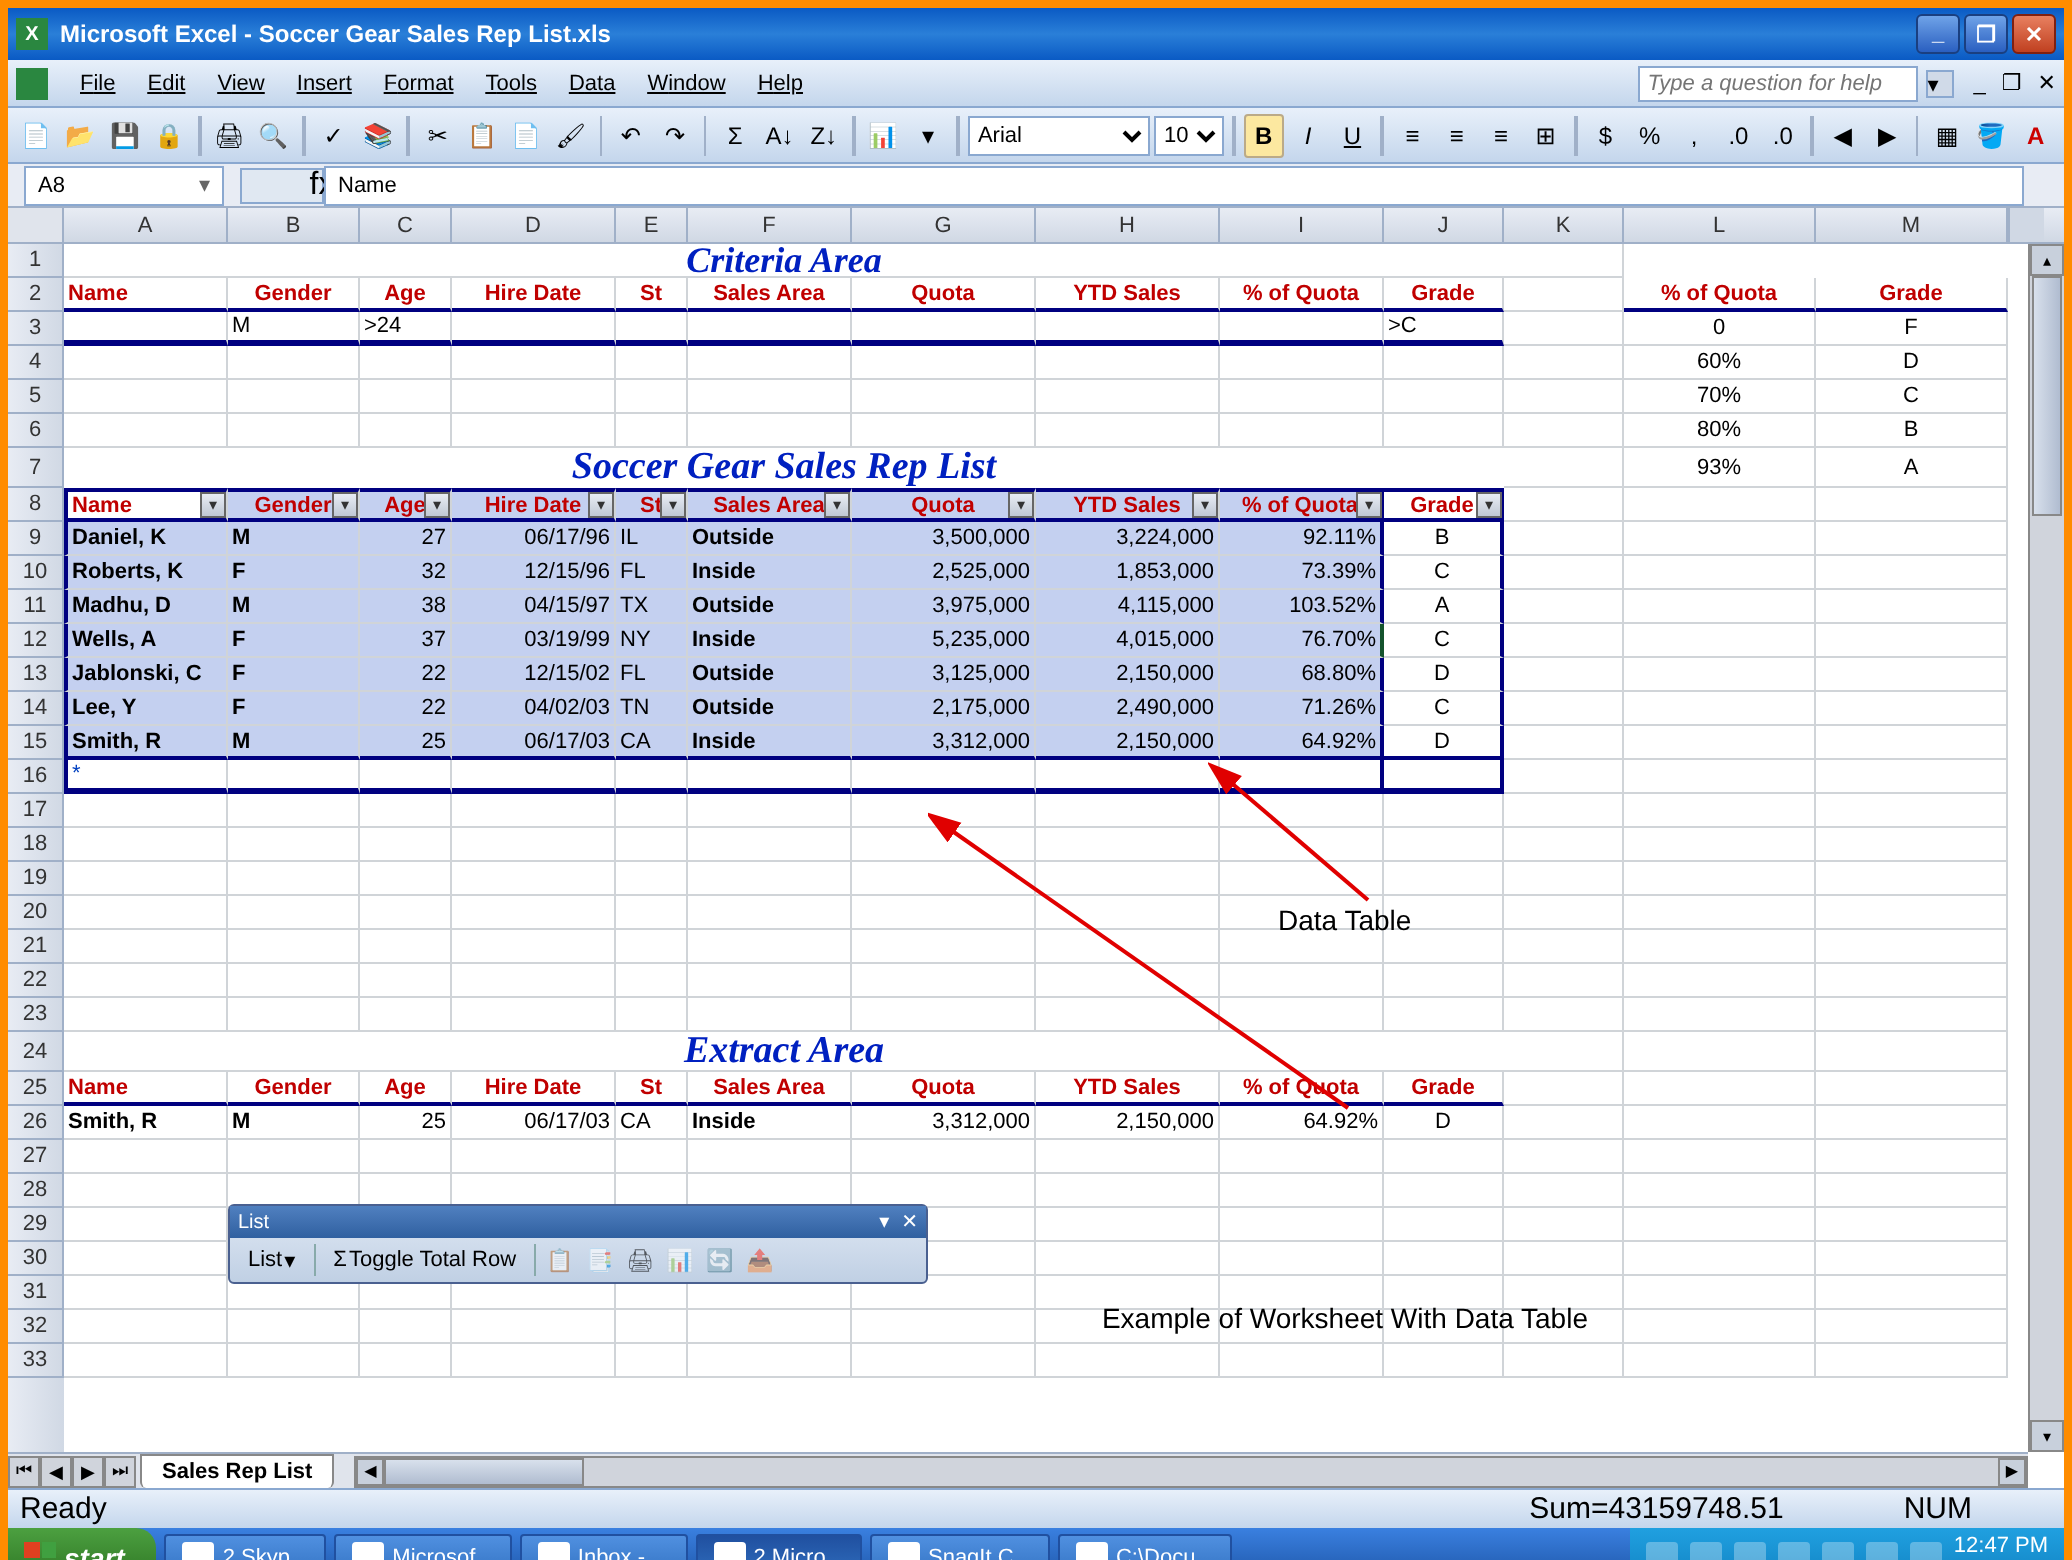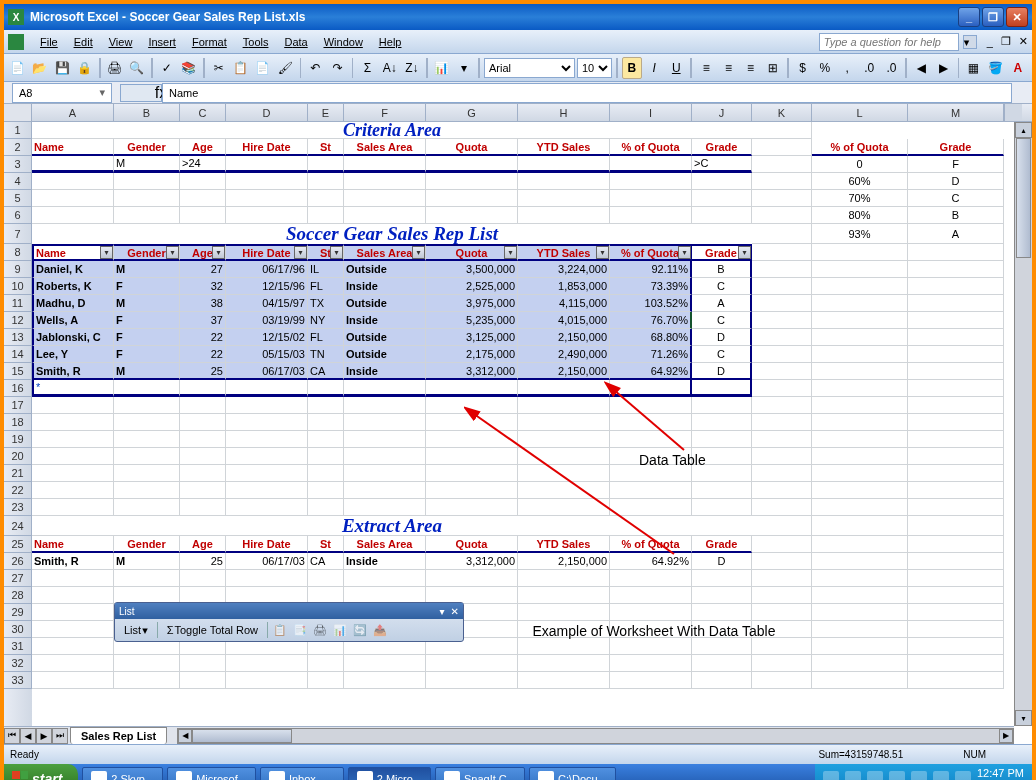--- a/index.html
+++ b/index.html
@@ -85,21 +85,21 @@
 .tab-bar .hscroll .thumb { position: absolute; left: 14px; width: 100px; top: 0; bottom: 0; background: linear-gradient(to bottom, #d8e0ec, #b0bcd0); border: 1px solid #888; }
 .tab-bar .hscroll .arr { position: absolute; width: 14px; top: 0; bottom: 0; background: #c8d0dc; border: 1px solid #888; display: flex; align-items: center; justify-content: center; font-size: 8px; }
 .tab-bar .hscroll .arr.left { left: 0; }
 .tab-bar .hscroll .arr.right { right: 0; }
 
 .vscroll { position: absolute; top: 18px; right: 0; width: 18px; bottom: 18px; background: #d0d4dc; border-left: 1px solid #888; }
 .vscroll .arr { height: 16px; background: #c8d0dc; border: 1px solid #888; display: flex; align-items: center; justify-content: center; font-size: 8px; }
 .vscroll .thumb { position: absolute; left: 1px; right: 1px; top: 16px; height: 120px; background: linear-gradient(to right, #d8e0ec, #b0bcd0); border: 1px solid #888; }
 
 
-.status-bar { height: 20px; background: linear-gradient(to bottom, #e8f0fa, #c4d6ec); display: flex; align-items: center; padding: 0 6px; border-top: 1px solid #8aa8d0; font-size: 10px; }
+.status-bar { height: 20px; background: linear-gradient(to bottom, #e8f0fa, #c4d6ec); display: flex; align-items: center; padding: 0 6px; border-top: 1px solid #8aa8d0; font-size: 15px; }
 .status-bar .status-left { flex: 1; }
 .status-bar .status-sum { margin-right: 60px; }
 .status-bar .status-num { margin-right: 40px; }
 
 
 .taskbar { height: 30px; background: linear-gradient(to bottom, #3a80e0, #1a50a0); display: flex; align-items: center; }
 .start-btn { height: 30px; padding: 0 16px 0 8px; background: linear-gradient(to bottom, #4ca040, #2a7020); color: #fff; font-weight: bold; font-style: italic; font-size: 14px; display: flex; align-items: center; gap: 4px; cursor: pointer; border-radius: 0 10px 10px 0; }
 .start-btn .logo { width: 16px; height: 16px; display: grid; grid-template-columns: 1fr 1fr; grid-template-rows: 1fr 1fr; gap: 1px; }
 .start-btn .logo span:nth-child(1) { background: #e04020; }
 .start-btn .logo span:nth-child(2) { background: #40a040; }
@@ -472,21 +472,21 @@
             <div class="cell cI data-cell num sel-range" style="border-right:2px solid #000080;">68.80%</div>
             <div class="cell cJ data-cell ctr" style="border-right:2px solid #000080;">D</div>
             <div class="cell cK"></div>
             <div class="cell cL"></div>
             <div class="cell cM"></div>
           </div>
           <div class="row">
             <div class="cell cA data-cell bold sel-range" style="border-left:2px solid #000080;">Lee, Y</div>
             <div class="cell cB data-cell bold sel-range" style="">F</div>
             <div class="cell cC data-cell num sel-range" style="">22</div>
-            <div class="cell cD data-cell num sel-range" style="">05/15/03</div>
+            <div class="cell cD data-cell num sel-range" style="">04/02/03</div>
             <div class="cell cE data-cell sel-range" style="">TN</div>
             <div class="cell cF data-cell bold sel-range" style="">Outside</div>
             <div class="cell cG data-cell num sel-range" style="">2,175,000</div>
             <div class="cell cH data-cell num sel-range" style="">2,490,000</div>
             <div class="cell cI data-cell num sel-range" style="border-right:2px solid #000080;">71.26%</div>
             <div class="cell cJ data-cell ctr" style="border-right:2px solid #000080;">C</div>
             <div class="cell cK"></div>
             <div class="cell cL"></div>
             <div class="cell cM"></div>
           </div>
@@ -832,21 +832,21 @@
   </svg>
   <div class="annotation" style="left:635px;top:348px">Data Table</div>
   <svg class="arrow" style="left:600px;top:276px;width:100px;height:80px">
     <defs>
           <marker id="ah2" markerWidth="10" markerHeight="10" refX="2" refY="3" orient="auto">
             <path d="M0,0 L0,6 L9,3 z" fill="#e00000"></path>
           </marker>
         </defs>
     <line x1="80" y1="70" x2="10" y2="10" stroke="#e00000" stroke-width="2" marker-end="url(#ah2)"></line>
   </svg>
-  <div class="annotation" style="left:510px;top:519px;width:280px;text-align:center">Example of Worksheet With Data Table</div>
+  <div class="annotation" style="left:510px;top:547px;width:280px;text-align:right">Example of Worksheet With Data Table</div>
 </div>
 
 <div class="status-bar">
   <span class="status-left">Ready</span>
   <span class="status-sum">Sum=43159748.51</span>
   <span class="status-num">NUM</span>
 </div>
 
 <div class="taskbar">
   <div class="start-btn">

